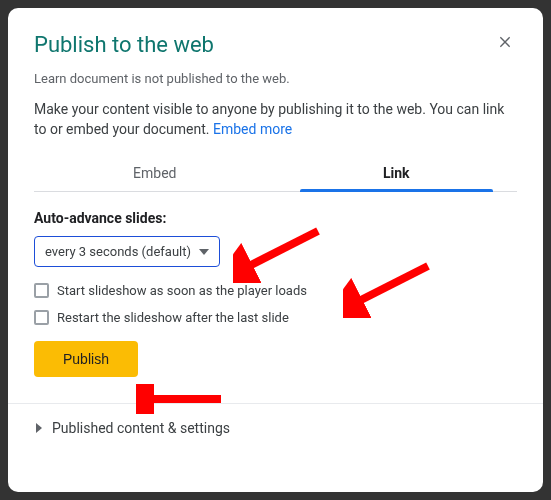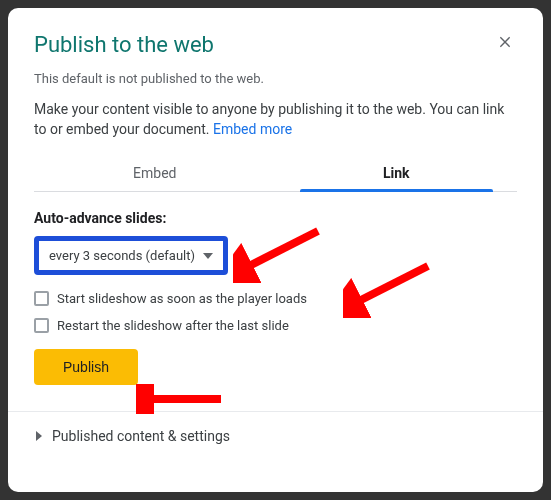--- a/index.html
+++ b/index.html
@@ -27,21 +27,21 @@
   .close-btn { background: none; border: none; cursor: pointer; padding: 4px; color: #5f6368; }
   .close-btn svg { width: 16px; height: 16px; display: block; }
   .status { color: #5f6368; font-size: 13px; margin-bottom: 14px; }
   .desc { color: #3c4043; font-size: 14px; line-height: 1.4; margin-bottom: 16px; }
   .link { color: #1a73e8; text-decoration: none; cursor: pointer; }
   .tabs { display: flex; border-bottom: 1px solid #dadce0; margin-bottom: 18px; }
   .tab { flex: 0 0 50%; text-align: center; padding: 10px 0; font-size: 14px; color: #5f6368; cursor: pointer; position: relative; }
   .tab.active { color: #202124; font-weight: 700; }
   .tab.active::after { content:""; position:absolute; left:24px; right:24px; bottom:-1px; height:3px; background:#1a73e8; border-radius:2px 2px 0 0; }
   .section-label { font-weight: 700; font-size: 14px; color: #202124; margin-bottom: 10px; }
-  .dropdown { display:inline-flex; align-items:center; gap:8px; border:5px solid #1d4ed8; border-radius:4px; padding:7px 10px; font-size:13px; cursor:pointer; background:#fff; margin-bottom: 16px; }
+  .dropdown { display:inline-flex; align-items:center; gap:8px; border:1px solid #1d4ed8; border-radius:4px; padding:7px 10px; font-size:13px; cursor:pointer; background:#fff; margin-bottom: 16px; }
   .dropdown svg { width:10px; height:10px; fill:#5f6368; }
   .check-row { display:flex; align-items:center; gap:8px; font-size:13px; color:#3c4043; margin-bottom: 12px; }
   .chk { width:15px; height:15px; border:2px solid #9aa0a6; border-radius:2px; flex-shrink:0; cursor:pointer; }
   .publish-btn { background:#fbbc04; color:#202124; border:none; border-radius:4px; padding:10px 29px; font-size:14px; font-weight:500; cursor:pointer; margin-top:4px; margin-bottom: 22px; }
   .divider { height:1px; background:#e8eaed; margin: 4px -26px 0 -26px; }
   .expand-row { display:flex; align-items:center; gap:8px; padding:16px 0; font-size:14px; color:#3c4043; cursor:pointer; }
   .expand-row svg { width:10px; height:10px; fill:#5f6368; }
   .arrow { position:absolute; pointer-events:none; }
   .arrow svg { display:block; }
 </style>
@@ -51,21 +51,21 @@
 <div class="dialog">
   <div class="header-row">
     <h1>Publish to the web</h1>
     <button class="close-btn">
       <svg viewBox="0 0 24 24">
           <path stroke="#5f6368" stroke-width="2" fill="none" d="M5 5 L19 19 M19 5 L5 19"></path>
         </svg>
     </button>
   </div>
 
-  <div class="status">This default is not published to the web.</div>
+  <div class="status">Learn document is not published to the web.</div>
 
   <div class="desc">
     <span>Make your content visible to anyone by publishing it to the web. You can link to or embed your document. </span><a class="link">Embed more</a>
   </div>
 
   <div class="tabs">
     <div class="tab">Embed</div>
     <div class="tab active">Link</div>
   </div>
 

